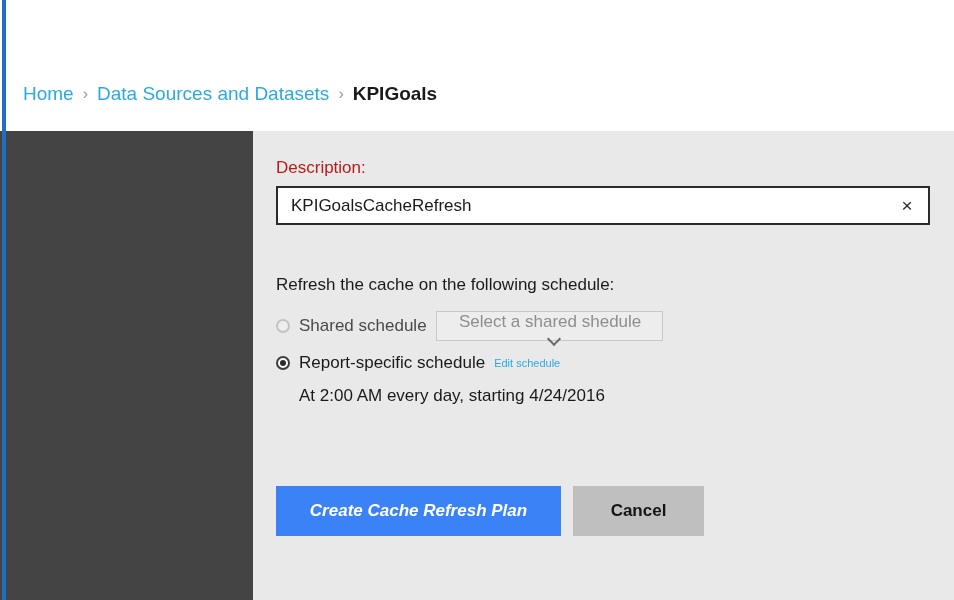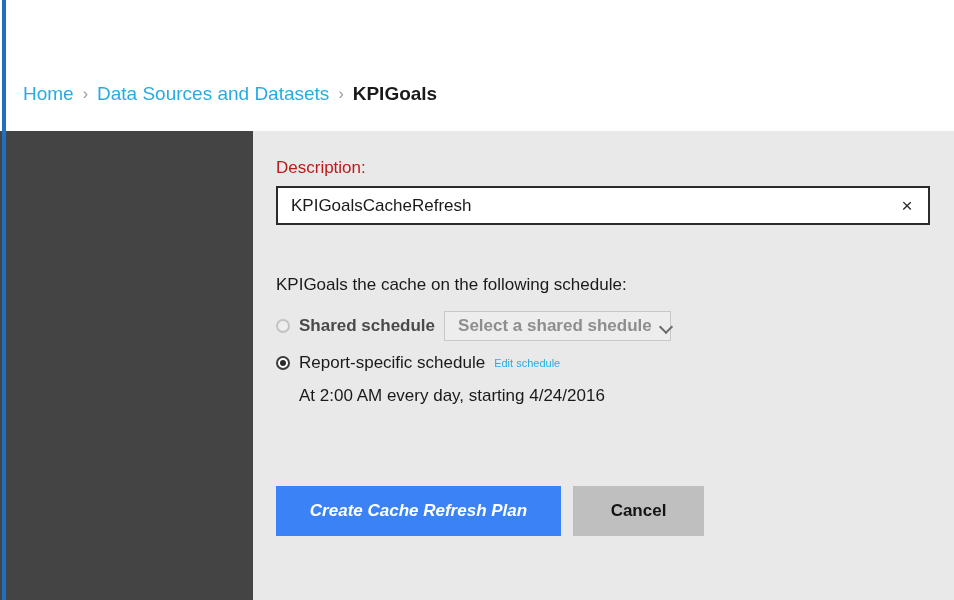--- a/index.html
+++ b/index.html
@@ -199,21 +199,21 @@
     line-height: 22px;
     color: #1a1a1a;
   }
 
   
   .radio-row {
     position: absolute;
     display: flex;
     align-items: center;
   }
-  .radio-row.r-shared { left: 23px; top: 178px; height: 34px; font-weight: bold; }
+  .radio-row.r-shared { left: 23px; top: 178px; height: 34px; }
   .radio-row.r-report { left: 23px; top: 219px; height: 26px; }
 
   .radio {
     flex: none;
     width: 14px;
     height: 14px;
     border-radius: 50%;
     box-sizing: border-box;
     background: #ffffff;
     position: relative;
@@ -252,20 +252,21 @@
     width: 227px;
     height: 30px;
     box-sizing: border-box;
     background: #ededed;
     border: 1px solid #c8c8c8;
     display: flex;
     align-items: center;
     justify-content: space-between;
     padding: 0 11px 0 13px;
     cursor: pointer;
+    flex-direction: column;
   }
   .shared-select .sel-text {
     font-size: 17px;
     color: #8e8e8e;
     white-space: nowrap;
   }
   .chev {
     flex: none;
     width: 12px;
     height: 12px;
@@ -363,21 +364,21 @@
 
   <div class="content">
 
     <div class="field-label">Description:</div>
 
     <div class="desc-input-wrap">
       <input class="desc-input" type="text" value="KPIGoalsCacheRefresh" style="">
       <button class="clear-btn">×</button>
     </div>
 
-    <div class="section-label">KPIGoals the cache on the following schedule:</div>
+    <div class="section-label">Refresh the cache on the following schedule:</div>
 
     <div class="radio-row r-shared">
       <span class="radio off"></span>
       <span class="radio-label muted">Shared schedule</span>
       <div class="shared-select">
         <span class="sel-text">Select a shared shedule</span>
         <span class="chev"></span>
       </div>
     </div>
 

